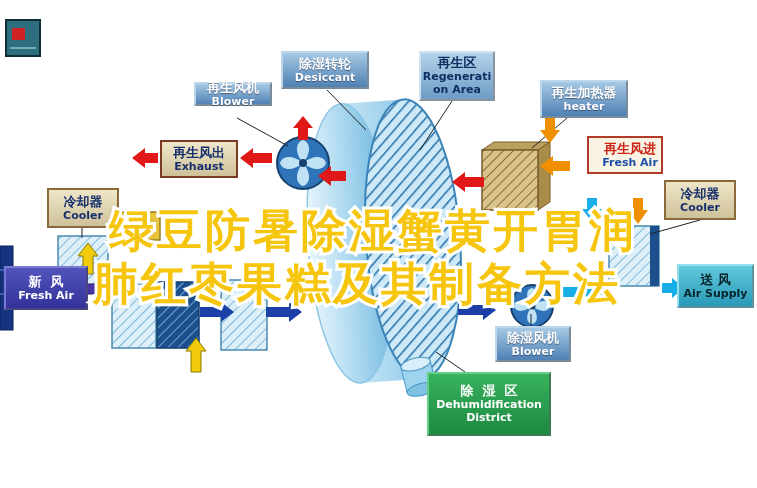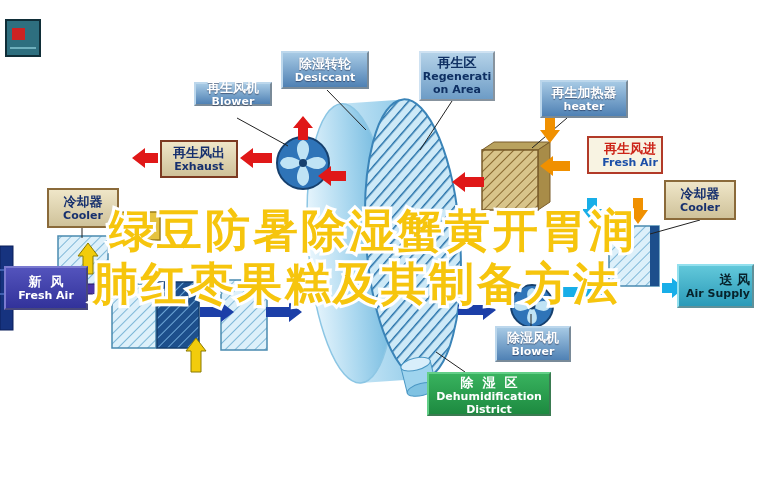--- a/index.html
+++ b/index.html
@@ -20,21 +20,21 @@
   .box .en { font-weight:bold; font-size:11px; line-height:1.15; white-space:pre; }
 
   .box-blue  { background:linear-gradient(180deg,#a6c9e4,#4f81b4); border:2px outset #bcd7ec; color:#ffffff; text-shadow:0 1px 1px rgba(0,0,30,.45); }
   .box-blue2 { background:linear-gradient(180deg,#b4d2e8,#6d9cc6); border:2px outset #cfe2f2; color:#0e2f62; }
   .box-tan   { background:linear-gradient(180deg,#efe6c8,#cfc29a); border:2px solid #8a6a3a; color:#16306e; }
   .box-exh   { background:linear-gradient(180deg,#efe6c8,#cfc29a); border:2px solid #7c3a22; color:#16306e; }
   .box-inlet { background:#f8f3e2; border:2px solid #b23a28; }
   .box-inlet .zh { color:#cc2418; }
   .box-inlet .en { color:#1b4fa8; }
   .box-indigo{ background:linear-gradient(180deg,#5353bc,#32329a); border:2px outset #7a7ad0; color:#ffffff; }
-  .box-teal  { background:linear-gradient(180deg,#62c8da,#2a9ab8); border:2px outset #93e0ee; color:#07222b;align-items:flex-end; }
+  .box-teal  { background:linear-gradient(180deg,#62c8da,#2a9ab8); border:2px outset #93e0ee; color:#07222b; }
   .box-olive { background:linear-gradient(180deg,#cbcf57,#a2a62e); border:2px outset #e0e375; color:#23250a; }
   .box-green { background:linear-gradient(180deg,#38b25e,#1d8a40); border:2px outset #63cf88; color:#ffffff; }
 
   .title-text {
     font-family:"DejaVu Sans","Liberation Sans",sans-serif;
     font-weight:bold; font-size:45px; letter-spacing:3px;
     fill:#f6c50d; stroke:#ffffff; stroke-width:6px; paint-order:stroke;
   }
 </style>
 </head>
@@ -216,21 +216,21 @@
     <div class="zh">送 风</div>
     <div class="en">Air Supply</div>
   </div>
 
 
   <div class="box box-blue" style="left:495px; top:326px; width:76px; height:36px;">
     <div class="zh">除湿风机</div>
     <div class="en">Blower</div>
   </div>
 
-  <div class="box box-green" style="left:427px; top:372px; width:124px; height:44px;justify-content:space-between;">
+  <div class="box box-green" style="left:427px; top:372px; width:124px; height:64px;">
     <div class="zh">除  湿  区</div>
     <div class="en">Dehumidification</div>
     <div class="en">District</div>
   </div>
 
   <svg class="title-layer" width="757" height="488" viewBox="0 0 757 488">
     <text class="title-text" x="373" y="246" text-anchor="middle">绿豆防暑除湿蟹黄开胃润</text>
     <text class="title-text" x="357" y="299" text-anchor="middle">肺红枣果糕及其制备方法</text>
   </svg>
 

